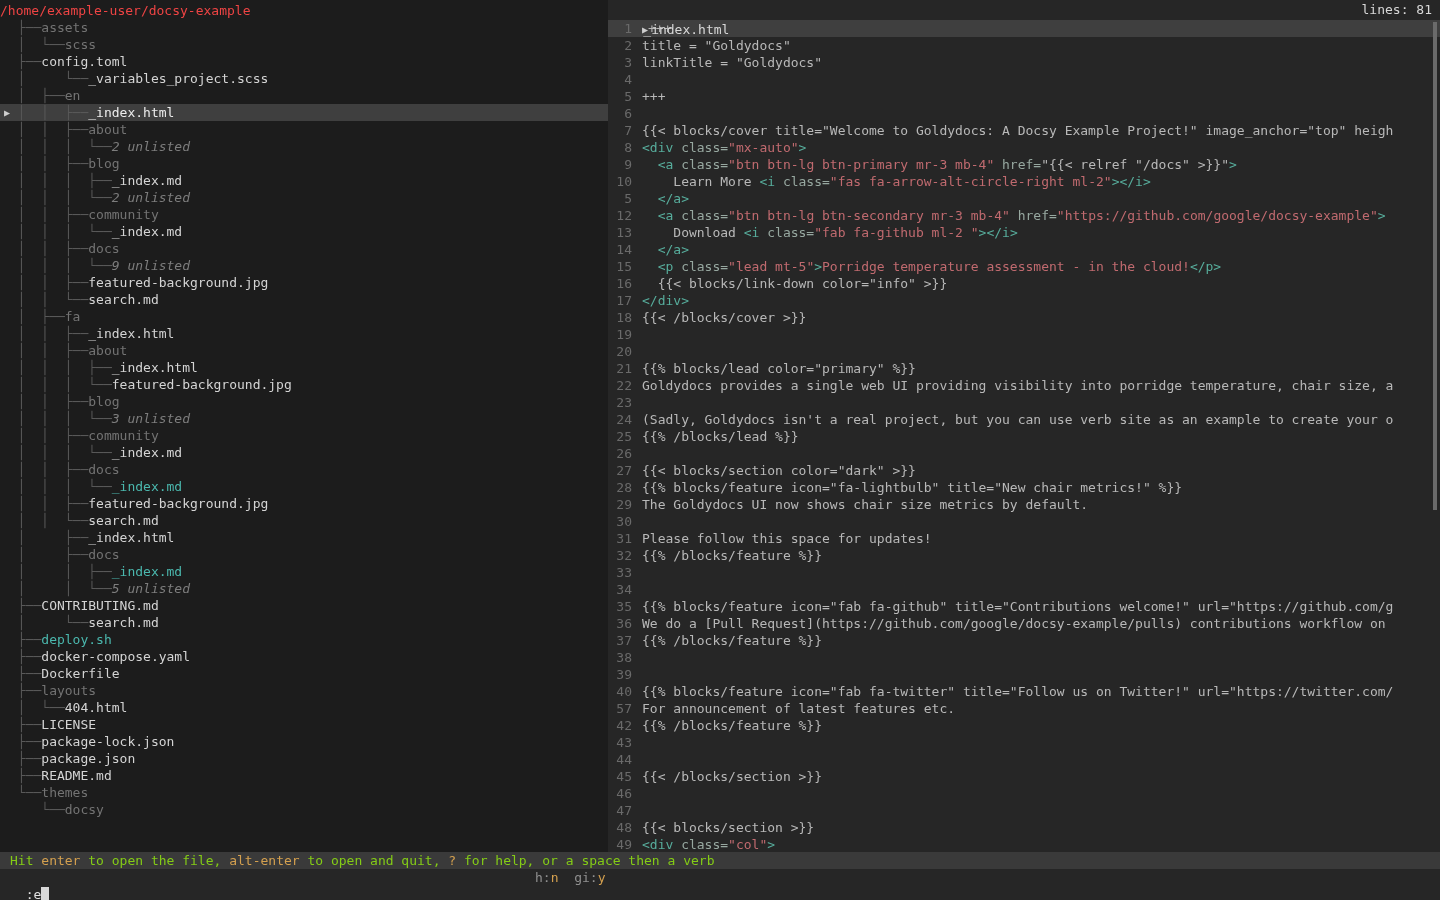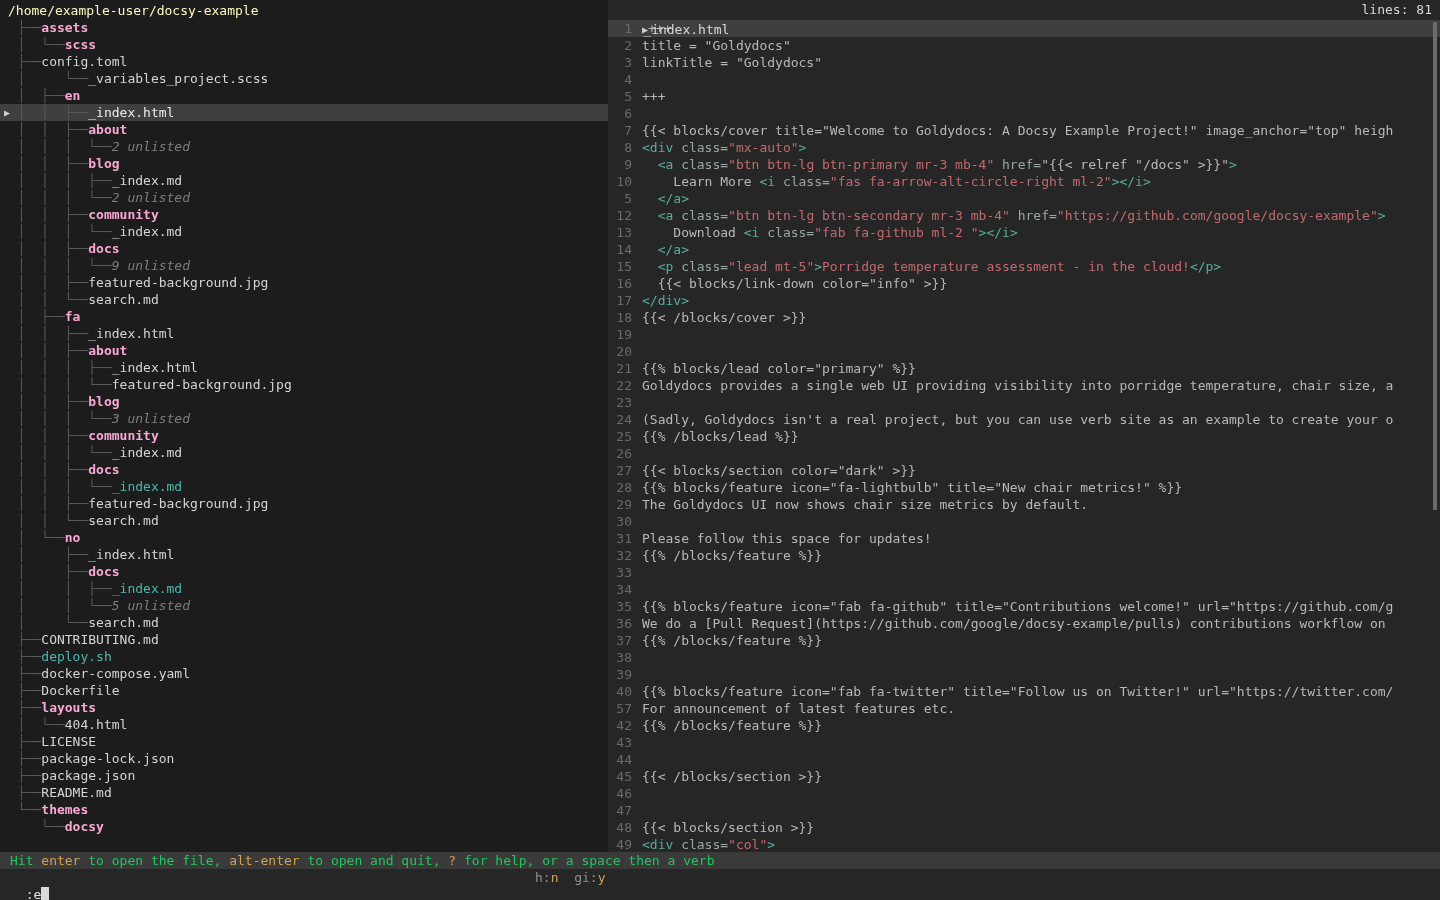--- a/index.html
+++ b/index.html
@@ -9,26 +9,26 @@
     font-family:"DejaVu Sans Mono", monospace;
     font-size:13px;
     color:#d4d4d4;
     position:relative;
   }
   
   .tree {
     position:absolute; left:0; top:0; width:608px; bottom:48px;
     overflow:hidden; padding-top:2px; background:#1c1c1c;
   }
-  .tree-path { height:17px; line-height:17px; padding-left:8px; color:#fef9c3; white-space:pre; }
+  .tree-path { height:17px; line-height:17px; color:#ef4444; white-space:pre; }
   .trow { height:17px; line-height:17px; padding-left:10px; white-space:pre; position:relative; }
   .trow.sel { background:#3f3f3f; }
   .tmarker { position:absolute; left:4px; top:0; color:#cfcfcf; font-size:10px; }
   .pfx { color:#585858; }
-  .n-dir { color:#f9a8d4;font-weight:bold; }
+  .n-dir { color:#737373; }
   .n-file { color:#d4d4d4; }
   .n-cyan { color:#4bb8ae; }
   .n-unlisted { color:#7d7d7d; font-style:italic;text-align:right; }
   .trow.sel .n-file { color:#ececec; }
   
   .preview {
     position:absolute; left:608px; top:0; right:0; bottom:48px;
     background:#262626; overflow:hidden;
   }
   .pv-header { height:20px; line-height:20px; position:relative; white-space:pre; }
@@ -42,21 +42,21 @@
   .c-fg { color:#b8b8b8; }
   .c-tag { color:#57ad9c; }
   .c-str { color:#c06a6f; }
   .c-attr { color:#97a8a0; }
   .pv-scroll-thumb { position:absolute; right:3px; top:22px; width:4px; height:488px; background:#6b6b6b; }
   
   .status {
     position:absolute; left:0; right:0; bottom:31px; height:17px; line-height:17px;
     background:#3a3a3a; padding-left:10px; white-space:pre;
   }
-  .s-fg { color:#22c55e; }
+  .s-fg { color:#84cc16; }
   .s-key { color:#d4a04f;text-align:right; }
   
   .input {
     position:absolute; left:0; right:0; bottom:0; height:31px;
     background:#262626; padding-left:10px; line-height:17px; white-space:pre;
   }
   .prompt { color:#e2e2e2; }
   .cursor { display:inline-block; width:8px; height:14px; background:#d8d8d8; vertical-align:-2px; }
   .hints { position:absolute; left:535px; top:0; white-space:pre; }
   .h-dim { color:#909090; }
@@ -91,27 +91,26 @@
       <div class="trow"><span class="pfx"> │  │  │  ├──</span><span class="n-file">_index.html</span></div>
       <div class="trow"><span class="pfx"> │  │  │  └──</span><span class="n-file">featured-background.jpg</span></div>
       <div class="trow"><span class="pfx"> │  │  ├──</span><span class="n-dir">blog</span></div>
       <div class="trow"><span class="pfx"> │  │  │  └──</span><span class="n-unlisted">3 unlisted</span></div>
       <div class="trow"><span class="pfx"> │  │  ├──</span><span class="n-dir">community</span></div>
       <div class="trow"><span class="pfx"> │  │  │  └──</span><span class="n-file">_index.md</span></div>
       <div class="trow"><span class="pfx"> │  │  ├──</span><span class="n-dir">docs</span></div>
       <div class="trow"><span class="pfx"> │  │  │  └──</span><span class="n-cyan">_index.md</span></div>
       <div class="trow"><span class="pfx"> │  │  ├──</span><span class="n-file">featured-background.jpg</span></div>
       <div class="trow"><span class="pfx"> │  │  └──</span><span class="n-file">search.md</span></div>
-      <div class="trow"><span class="pfx"> │  └──</span><span class="n-dir">no</span></div>
       <div class="trow"><span class="pfx"> │     ├──</span><span class="n-file">_index.html</span></div>
       <div class="trow"><span class="pfx"> │     ├──</span><span class="n-dir">docs</span></div>
       <div class="trow"><span class="pfx"> │     │  ├──</span><span class="n-cyan">_index.md</span></div>
       <div class="trow"><span class="pfx"> │     │  └──</span><span class="n-unlisted">5 unlisted</span></div>
+      <div class="trow"><span class="pfx"> ├──</span><span class="n-file">CONTRIBUTING.md</span></div>
       <div class="trow"><span class="pfx"> │     └──</span><span class="n-file">search.md</span></div>
-      <div class="trow"><span class="pfx"> ├──</span><span class="n-file">CONTRIBUTING.md</span></div>
       <div class="trow"><span class="pfx"> ├──</span><span class="n-cyan">deploy.sh</span></div>
       <div class="trow"><span class="pfx"> ├──</span><span class="n-file">docker-compose.yaml</span></div>
       <div class="trow"><span class="pfx"> ├──</span><span class="n-file">Dockerfile</span></div>
       <div class="trow"><span class="pfx"> ├──</span><span class="n-dir">layouts</span></div>
       <div class="trow"><span class="pfx"> │  └──</span><span class="n-file">404.html</span></div>
       <div class="trow"><span class="pfx"> ├──</span><span class="n-file">LICENSE</span></div>
       <div class="trow"><span class="pfx"> ├──</span><span class="n-file">package-lock.json</span></div>
       <div class="trow"><span class="pfx"> ├──</span><span class="n-file">package.json</span></div>
       <div class="trow"><span class="pfx"> ├──</span><span class="n-file">README.md</span></div>
       <div class="trow"><span class="pfx"> └──</span><span class="n-dir">themes</span></div>

